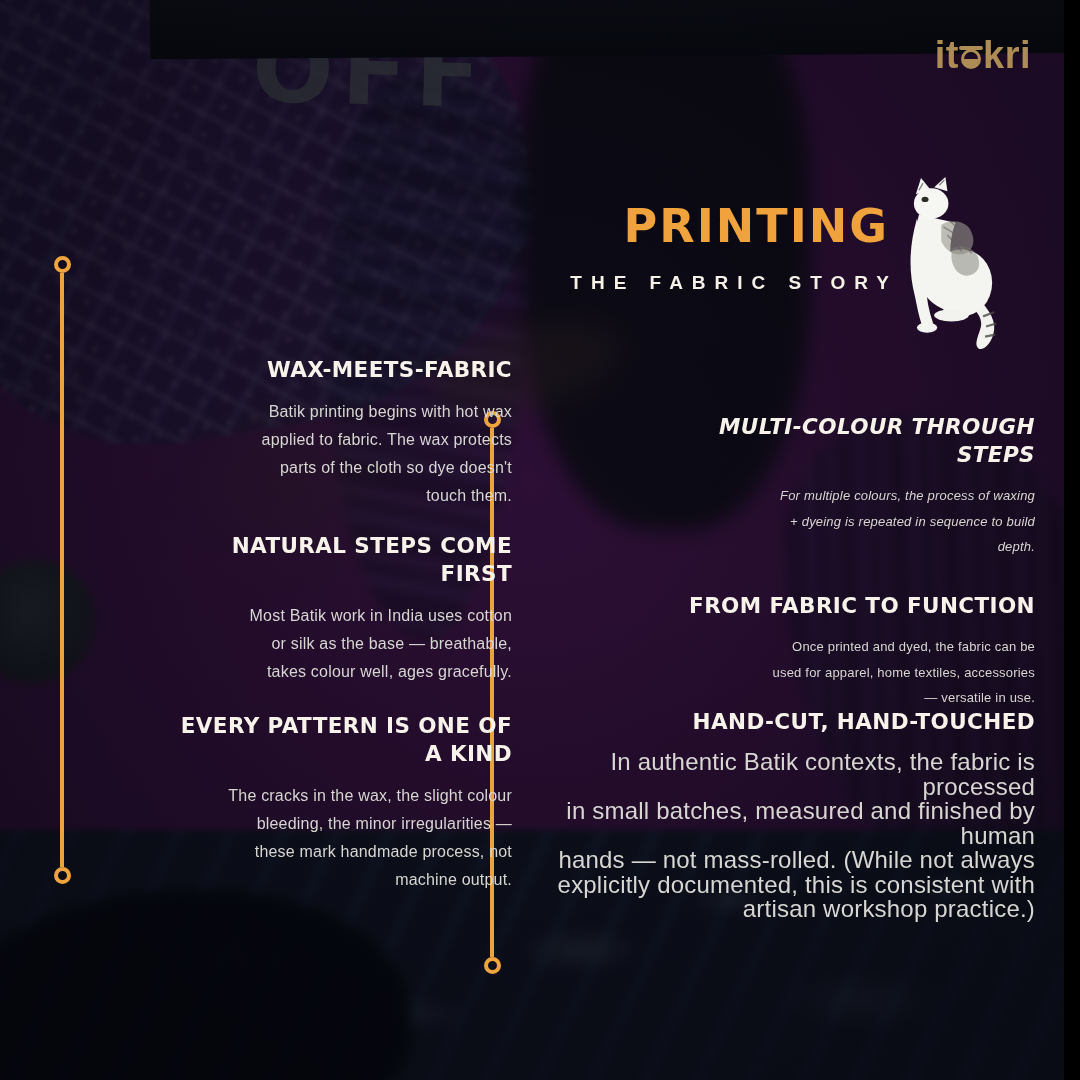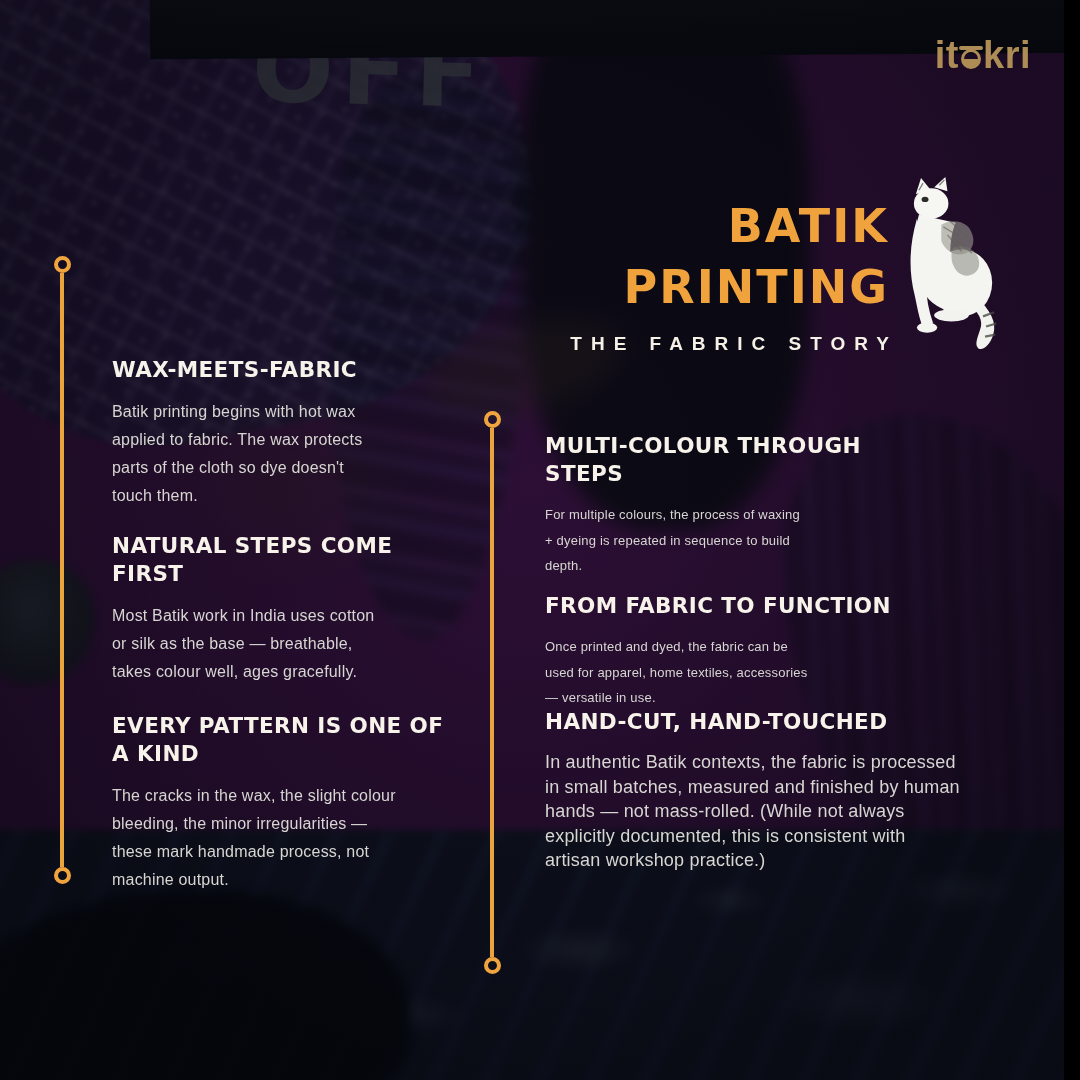--- a/index.html
+++ b/index.html
@@ -70,31 +70,31 @@
         letter-spacing:9px;white-space:nowrap;margin-right:-9px;}
 
   .cat{position:absolute;left:888px;top:176px;width:128px;height:178px;}
 
   .timeline{position:absolute;width:18px;display:flex;flex-direction:column;align-items:center;}
   .timeline-left{left:53px;top:256px;height:628px;}
   .timeline-right{left:483px;top:411px;height:563px;}
   .dot{width:9px;height:9px;border:4px solid #f0a43e;border-radius:50%;background:transparent;flex:0 0 auto;}
   .tline{flex:1 1 auto;width:3.5px;background:#e9a43d;}
 
-  .col-section{position:absolute;}
+  .col-section{position:absolute;text-align:right;}
   .sec-heading{margin:0;font-family:"DejaVu Sans",sans-serif;font-size:21.5px;font-weight:800;
       color:#f7f3ea;line-height:28px;letter-spacing:.4px;white-space:pre-line;}
   .sec-body{margin:14px 0 0 0;font-size:16px;color:#d7d6d2;line-height:28px;
       letter-spacing:.2px;white-space:pre-line;}
   .left-col{left:112px;width:400px;}
   .right-col{left:545px;width:490px;}
   .sec-l1{top:356px;} .sec-l2{top:532px;} .sec-l3{top:712px;}
-  .sec-r1{top:432px;} .sec-r2{top:592px;} .sec-r3{top:708px;}
+  .sec-r1{top:413px;font-style:italic;} .sec-r2{top:592px;} .sec-r3{top:708px;}
   .sec-r1 .sec-body,.sec-r2 .sec-body{font-size:13px;line-height:25.5px;}
-  .sec-r3 .sec-body{font-size:18px;line-height:24.5px;}
+  .sec-r3 .sec-body{font-size:24px;line-height:24.5px;}
 </style>
 </head>
 <body>
 
 <div class="canvas">
 
   <div class="bg">
     <div class="bg-batik"></div>
     <div class="bg-person"></div>
     <div class="bg-drape-center"></div>
@@ -107,21 +107,20 @@
     <div class="shirt-text">OFF</div>
     <div class="bg-beam"></div>
     <div class="bg-vignette"></div>
   </div>
 
   <div class="fg">
 
     <div class="logo"><span>it</span><span class="logo-o"></span><span>kri</span></div>
 
     <header class="title-block">
-      <div class="title-line">BATIK</div>
       <div class="title-line">PRINTING</div>
       <div class="subtitle">THE FABRIC STORY</div>
     </header>
 
     <svg class="cat" viewBox="0 0 125 175">
       <g>
         <path d="M86 118 C 100 132, 107 144, 103 156 C 100 166, 92 173, 88 169 C 84 165, 89 156, 91 148 C 93 138, 84 130, 77 124 Z" fill="#f2f2ef"></path>
         <path d="M93 138 l11 -4 M96 148 l10 -3 M95 158 l10 -2" stroke="#4a4a46" stroke-width="2.2" fill="none" opacity=".8"></path>
         <ellipse cx="72" cy="105" rx="30" ry="33" fill="#f4f4f1"></ellipse>
         <path d="M30 38 C 24 58, 22 80, 28 100 C 32 114, 40 124, 52 130 L 80 133 C 60 110, 56 70, 66 46 Z" fill="#f4f4f1"></path>

